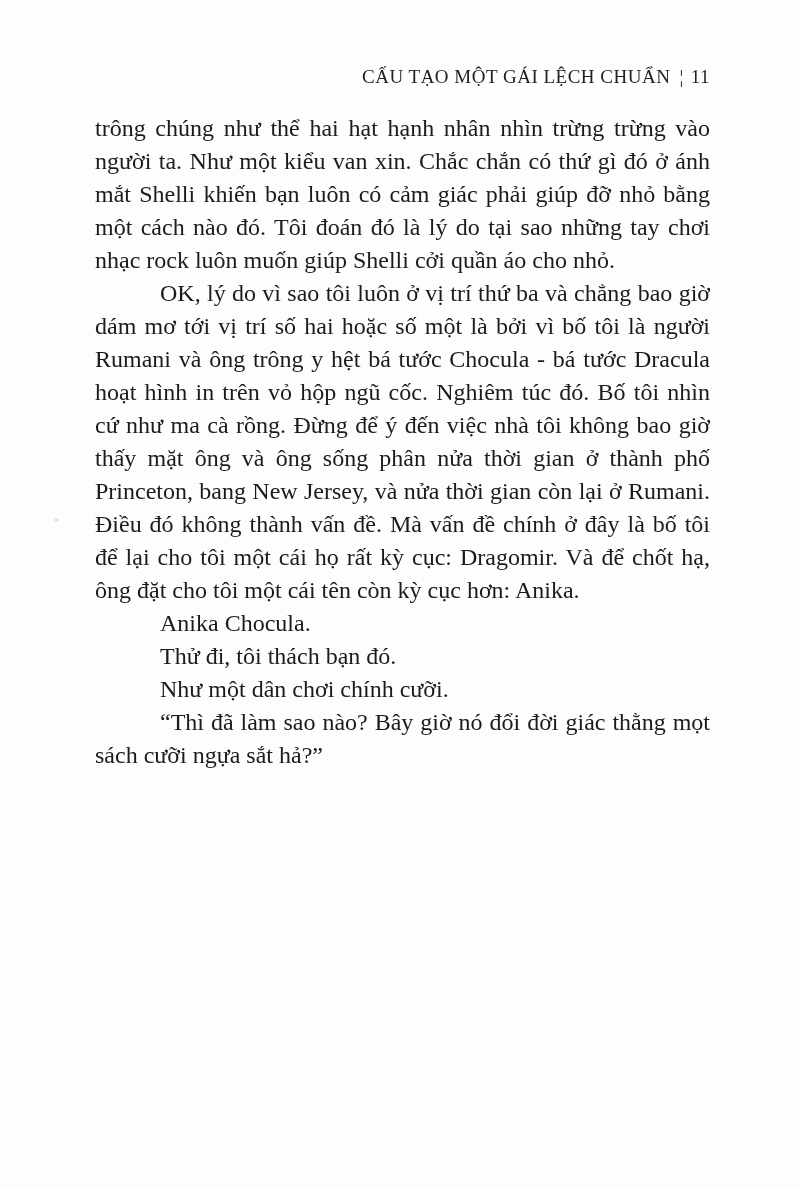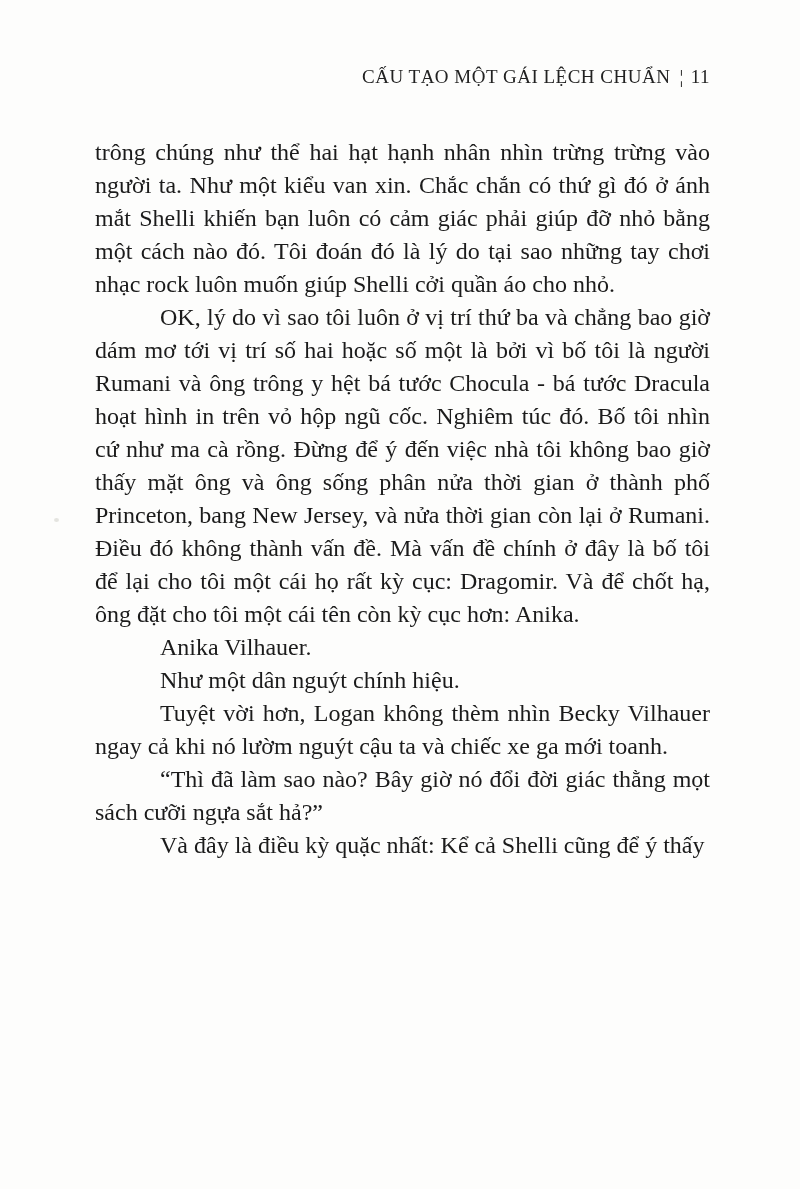--- a/index.html
+++ b/index.html
@@ -29,21 +29,21 @@
     letter-spacing: 0.5px;
     color: #222;
     white-space: nowrap;
   }
   .header .sep {
     display: inline-block;
     margin: 0 7px 0 9px;
   }
   .body-text {
     position: absolute;
-    top: 136px;
+    top: 112px;
     left: 95px;
     width: 615px;
     font-size: 24px;
     line-height: 33px;
     text-align: justify;
     color: #1b1b1b;
   }
   .body-text p {
     margin: 0;
     padding: 0;
@@ -66,22 +66,21 @@
 
 <div class="page">
 
   <div class="header">
     <span>CẤU TẠO MỘT GÁI LỆCH CHUẨN</span><span class="sep">¦</span><span>11</span>
   </div>
 
   <div class="body-text">
     <p>trông chúng như thể hai hạt hạnh nhân nhìn trừng trừng vào người ta. Như một kiểu van xin. Chắc chắn có thứ gì đó ở ánh mắt Shelli khiến bạn luôn có cảm giác phải giúp đỡ nhỏ bằng một cách nào đó. Tôi đoán đó là lý do tại sao những tay chơi nhạc rock luôn muốn giúp Shelli cởi quần áo cho nhỏ.</p>
     <p class="indent">OK, lý do vì sao tôi luôn ở vị trí thứ ba và chẳng bao giờ dám mơ tới vị trí số hai hoặc số một là bởi vì bố tôi là người Rumani và ông trông y hệt bá tước Chocula - bá tước Dracula hoạt hình in trên vỏ hộp ngũ cốc. Nghiêm túc đó. Bố tôi nhìn cứ như ma cà rồng. Đừng để ý đến việc nhà tôi không bao giờ thấy mặt ông và ông sống phân nửa thời gian ở thành phố Princeton, bang New Jersey, và nửa thời gian còn lại ở Rumani. Điều đó không thành vấn đề. Mà vấn đề chính ở đây là bố tôi để lại cho tôi một cái họ rất kỳ cục: Dragomir. Và để chốt hạ, ông đặt cho tôi một cái tên còn kỳ cục hơn: Anika.</p>
-    <p class="indent">Anika Vilhauer.</p>
-    <p class="indent">Như một dân nguýt chính hiệu.</p>
-    <p class="indent">Tuyệt vời hơn, Logan không thèm nhìn Becky Vilhauer ngay cả khi nó lườm nguýt cậu ta và chiếc xe ga mới toanh.</p>
+    <p class="indent">Anika Chocula.</p>
+    <p class="indent">Thử đi, tôi thách bạn đó.</p>
+    <p class="indent">Như một dân chơi chính cưỡi.</p>
     <p class="indent">“Thì đã làm sao nào? Bây giờ nó đổi đời giác thằng mọt sách cưỡi ngựa sắt hả?”</p>
-    <p class="indent">Và đây là điều kỳ quặc nhất: Kể cả Shelli cũng để ý thấy</p>
   </div>
 
   <div class="speck"></div>
 
 </div>
 
 </body></html>

